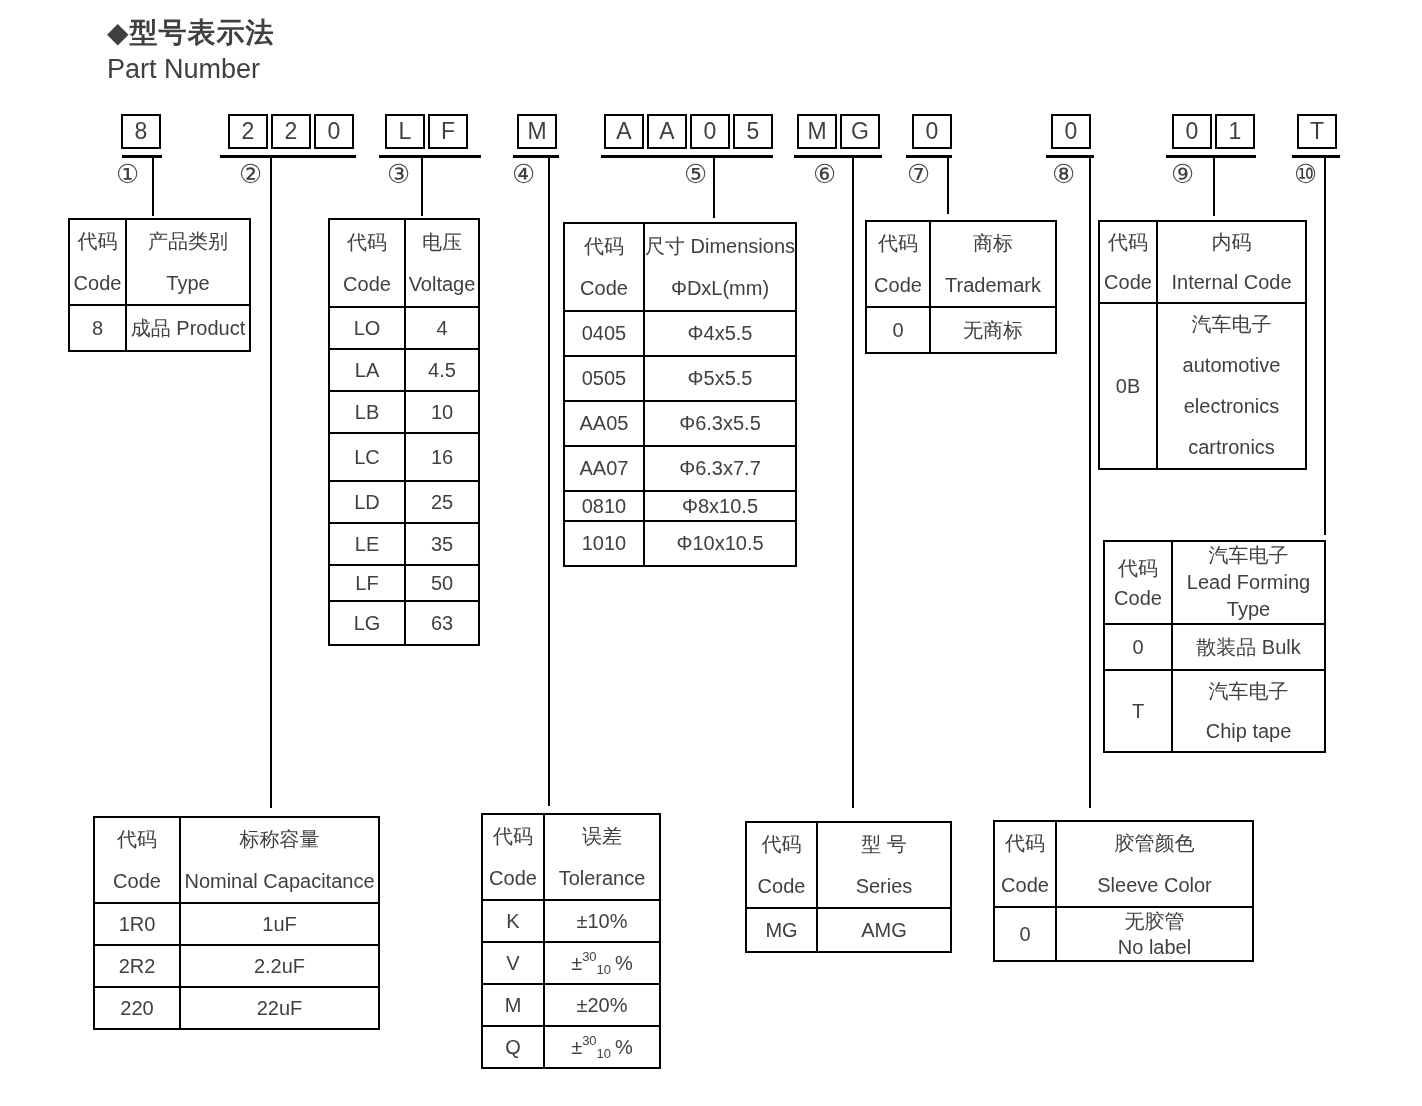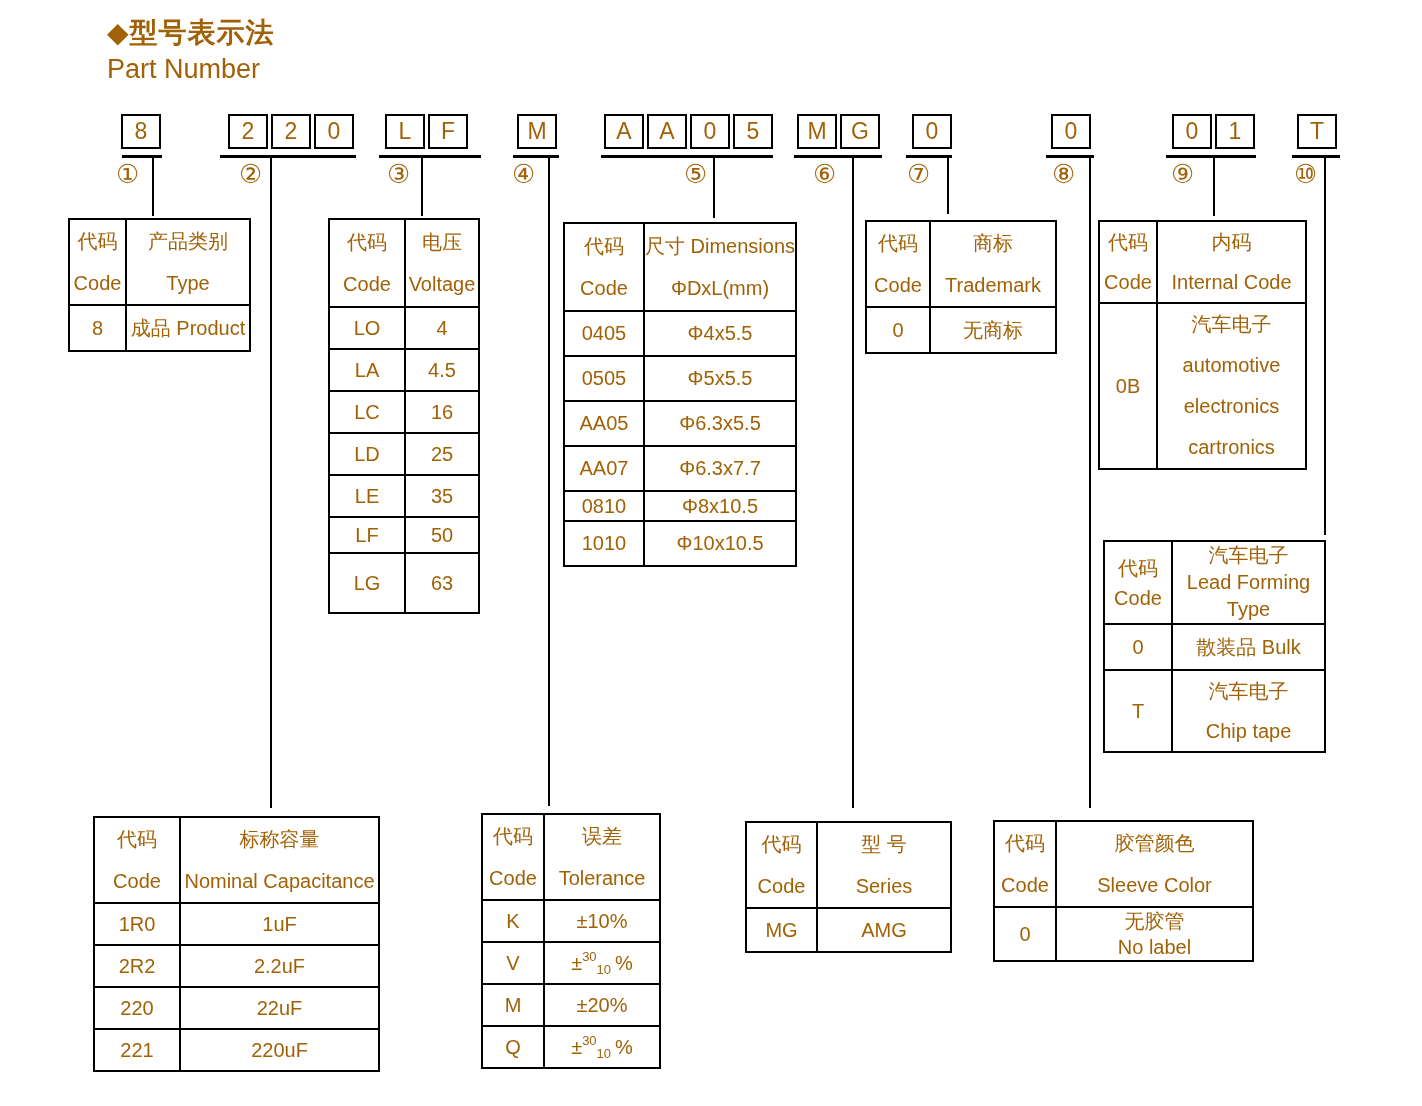--- a/index.html
+++ b/index.html
@@ -1,17 +1,17 @@
 <!DOCTYPE html>
 <html><head>
 <meta charset="utf-8">
 <style>
   html,body{margin:0;padding:0;background:#fff;}
   .page{position:relative;width:1422px;height:1106px;background:#ffffff;
-        font-family:"Liberation Sans","DejaVu Sans",sans-serif;color:#a16207;overflow:hidden;}
+        font-family:"Liberation Sans","DejaVu Sans",sans-serif;color:#404040;overflow:hidden;}
 
   
   .title-zh{position:absolute;left:107px;top:14px;font-size:28px;font-weight:700;letter-spacing:1px;}
   .title-en{position:absolute;left:107px;top:54px;font-size:27px;font-weight:400;}
 
   
   .pn-box{position:absolute;top:114px;width:40px;height:35px;border:2px solid #000;
           box-sizing:border-box;font-size:23px;line-height:30px;text-align:center;}
 
   
@@ -136,36 +136,40 @@
     </tr>
     <tr style="height:42px">
           <td>LO</td>
           <td>4</td>
         </tr>
     <tr style="height:42px">
           <td>LA</td>
           <td>4.5</td>
         </tr>
     <tr style="height:42px">
+          <td>LB</td>
+          <td>10</td>
+        </tr>
+    <tr style="height:48px">
           <td>LC</td>
           <td>16</td>
         </tr>
     <tr style="height:42px">
           <td>LD</td>
           <td>25</td>
         </tr>
     <tr style="height:42px">
           <td>LE</td>
           <td>35</td>
         </tr>
     <tr style="height:36px">
           <td>LF</td>
           <td>50</td>
         </tr>
-    <tr style="height:60px">
+    <tr style="height:44px">
           <td>LG</td>
           <td>63</td>
         </tr>
   </tbody>
     </table>
 
   <table class="tbl" style="left:563px;top:222px">
     <colgroup>
         <col style="width:80px">
         <col style="width:148px">
@@ -311,24 +315,20 @@
           <td>1uF</td>
         </tr>
     <tr style="height:42px">
           <td>2R2</td>
           <td>2.2uF</td>
         </tr>
     <tr style="height:42px">
           <td>220</td>
           <td>22uF</td>
         </tr>
-    <tr style="height:42px">
-          <td>221</td>
-          <td>220uF</td>
-        </tr>
   </tbody>
     </table>
 
   <table class="tbl" style="left:481px;top:813px">
     <colgroup>
         <col style="width:62px">
         <col style="width:116px">
       </colgroup>
     <tbody>
         <tr style="height:84px">

